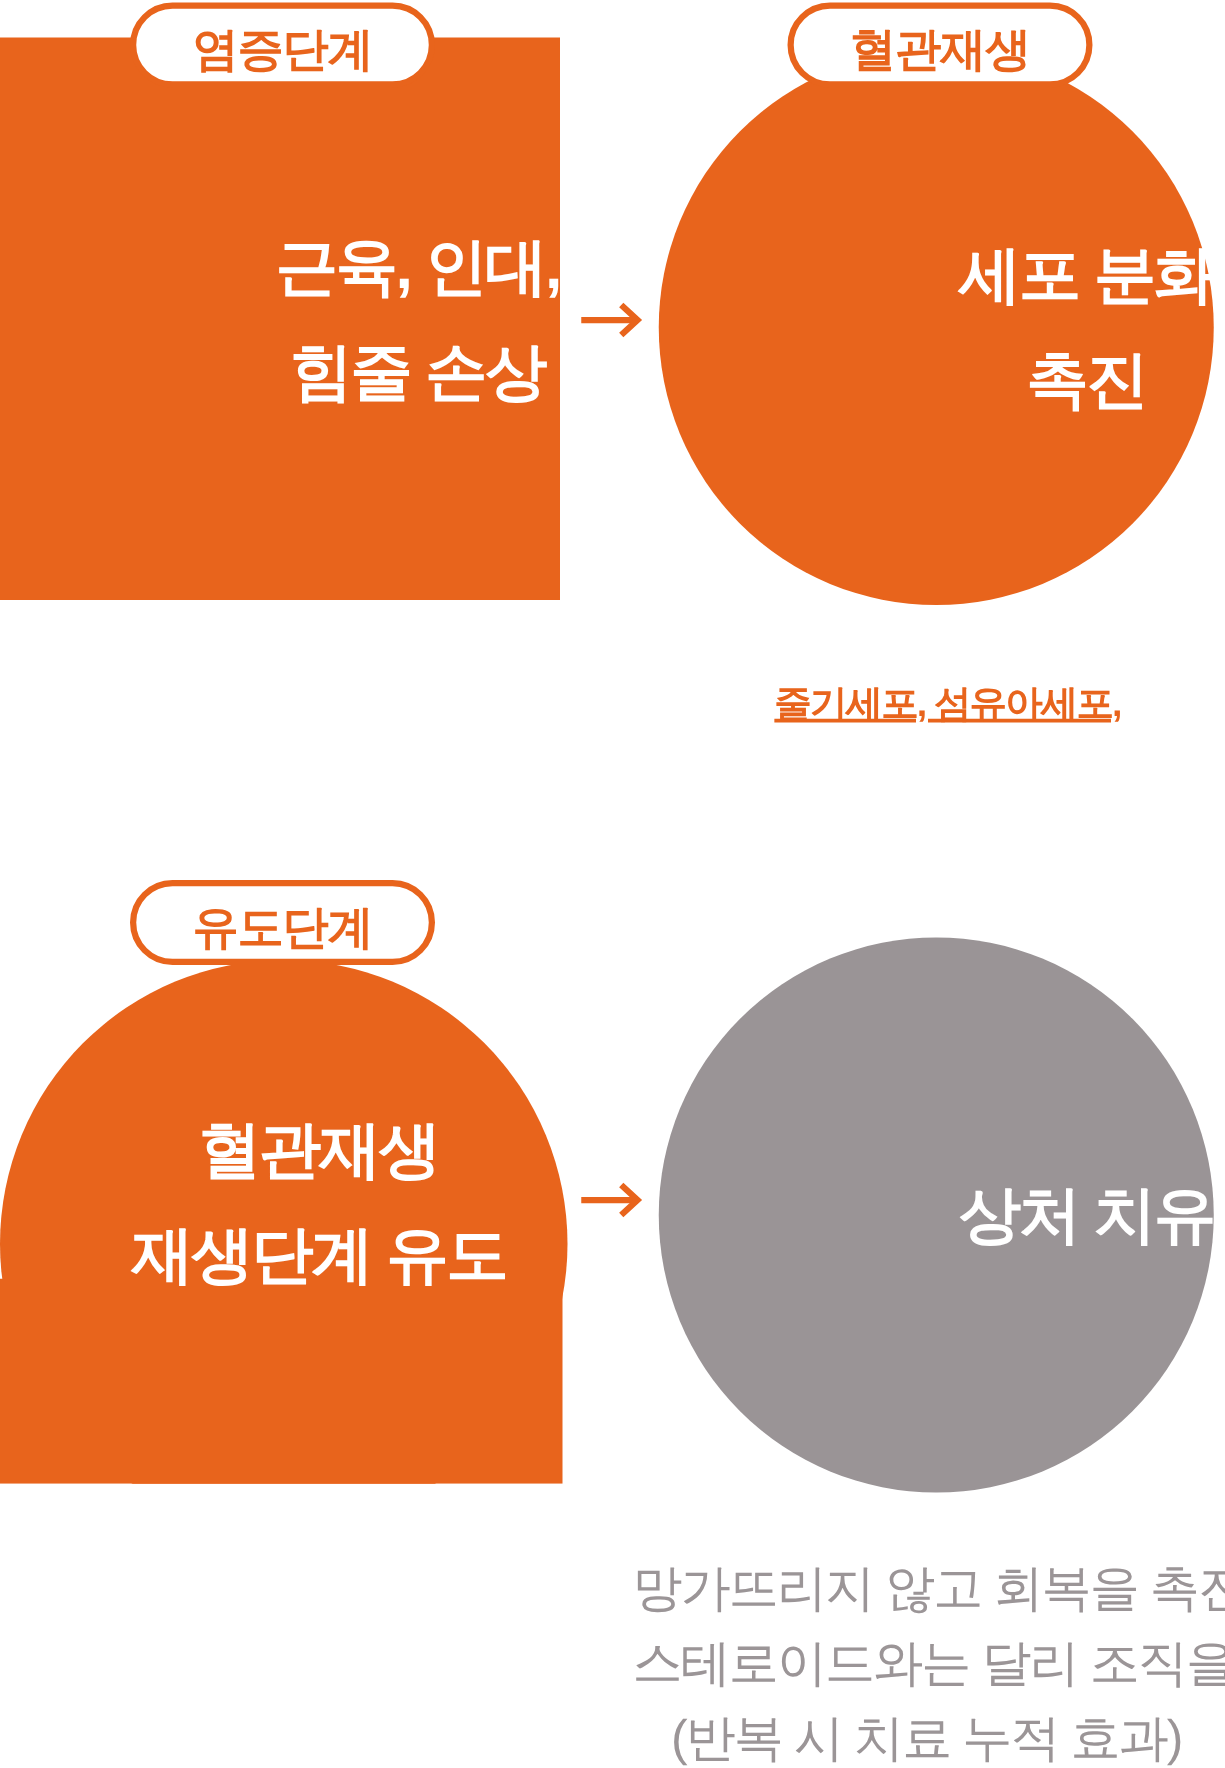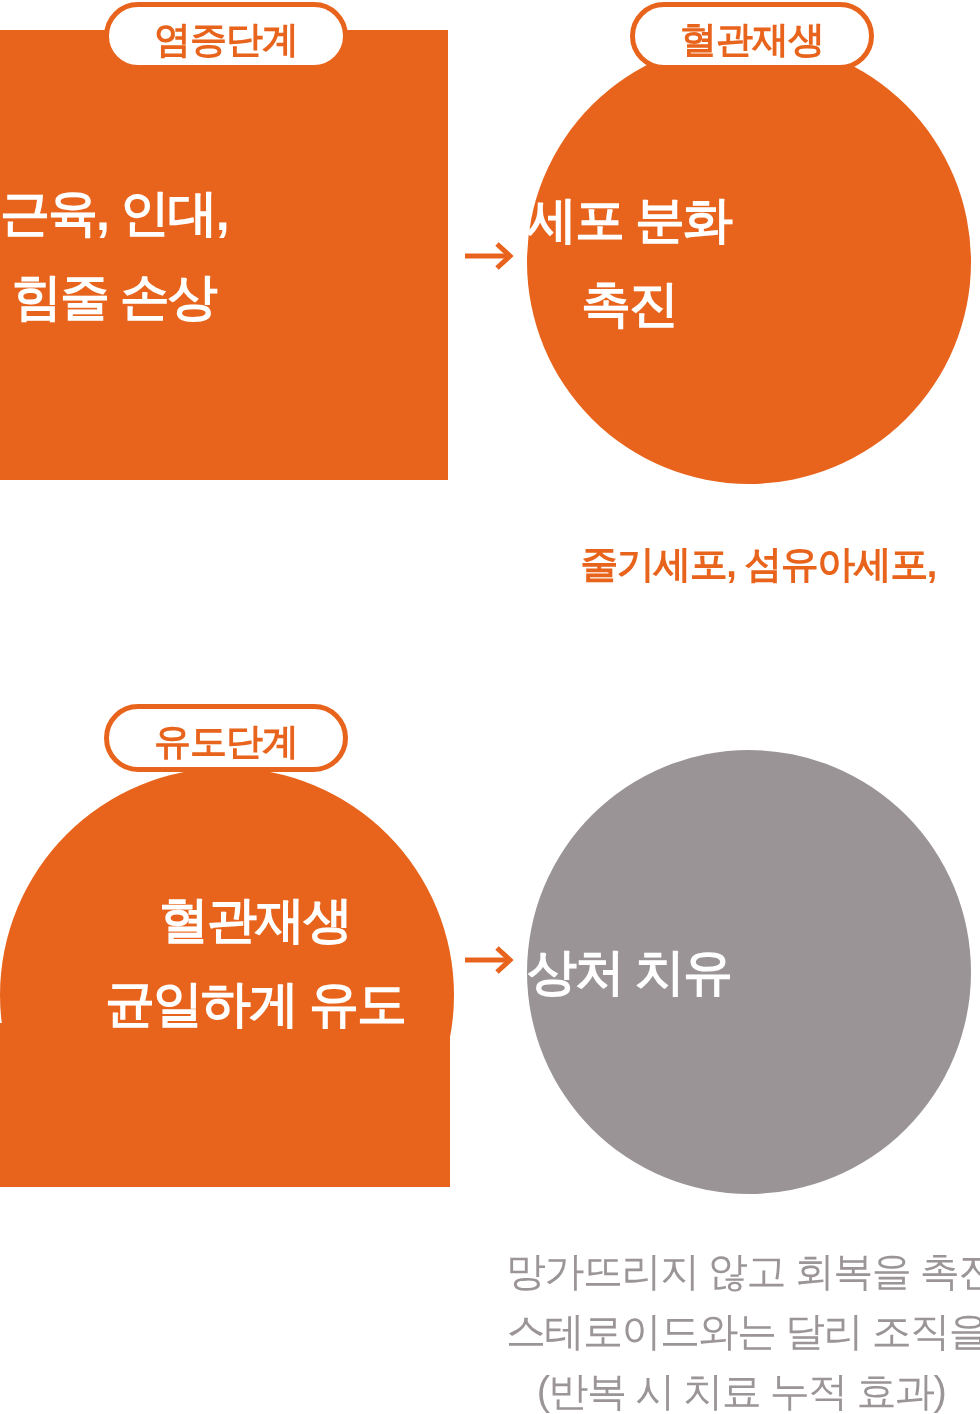--- a/index.html
+++ b/index.html
@@ -21,21 +21,21 @@
     background: #ffffff;
     overflow: hidden;
   }
 
   
   .shape {
     position: absolute;
     background: var(--accent);
     display: flex;
     align-items: center;
-    justify-content: flex-start;
+    justify-content: flex-end;
   }
   .box-inflammation {
     left: 0; top: 30;
     top: 30px;
     width: 448px; height: 450px;
   }
   .circle { border-radius: 50%; }
   .circle-regeneration {
     left: 527px; top: 40px;
     width: 444px; height: 444px;
@@ -118,23 +118,24 @@
   .caption {
     position: absolute;
     text-align: center;
     letter-spacing: -1.5px;
     white-space: nowrap;
   }
   .caption-regeneration {
     left: 538px; top: 534px;
     width: 440px;
     color: var(--accent);
-    font-size: 38px;
+    font-size: 30px;
     font-weight: 600;
     line-height: 60px;
+    text-decoration: underline;
   }
   .caption-healing {
     left: 506px; top: 1241px;
     width: 470px;
     color: var(--gray-text);
     font-size: 40px;
     font-weight: 500;
     line-height: 60px;
   }
 </style>
@@ -172,21 +173,21 @@
 
   <div class="caption caption-regeneration">
     <div>줄기세포, 섬유아세포,</div>
   </div>
 
   <div class="dome">
     <div class="dome-circle"></div>
     <div class="dome-rect"></div>
     <div class="dome-text shape-text">
       <div>혈관재생</div>
-      <div>균일하게 유도</div>
+      <div>재생단계 유도</div>
     </div>
   </div>
   <div class="badge badge-induction">
     <span>유도단계</span>
   </div>
 
   <div class="arrow arrow-2">
     <svg viewBox="0 0 58 44" xmlns="http://www.w3.org/2000/svg">
       <line x1="6" y1="22" x2="48" y2="22" stroke="#E8641C" stroke-width="5"></line>
       <polyline points="38,10 51,22 38,34" fill="none" stroke="#E8641C" stroke-width="5" stroke-linejoin="miter"></polyline>

